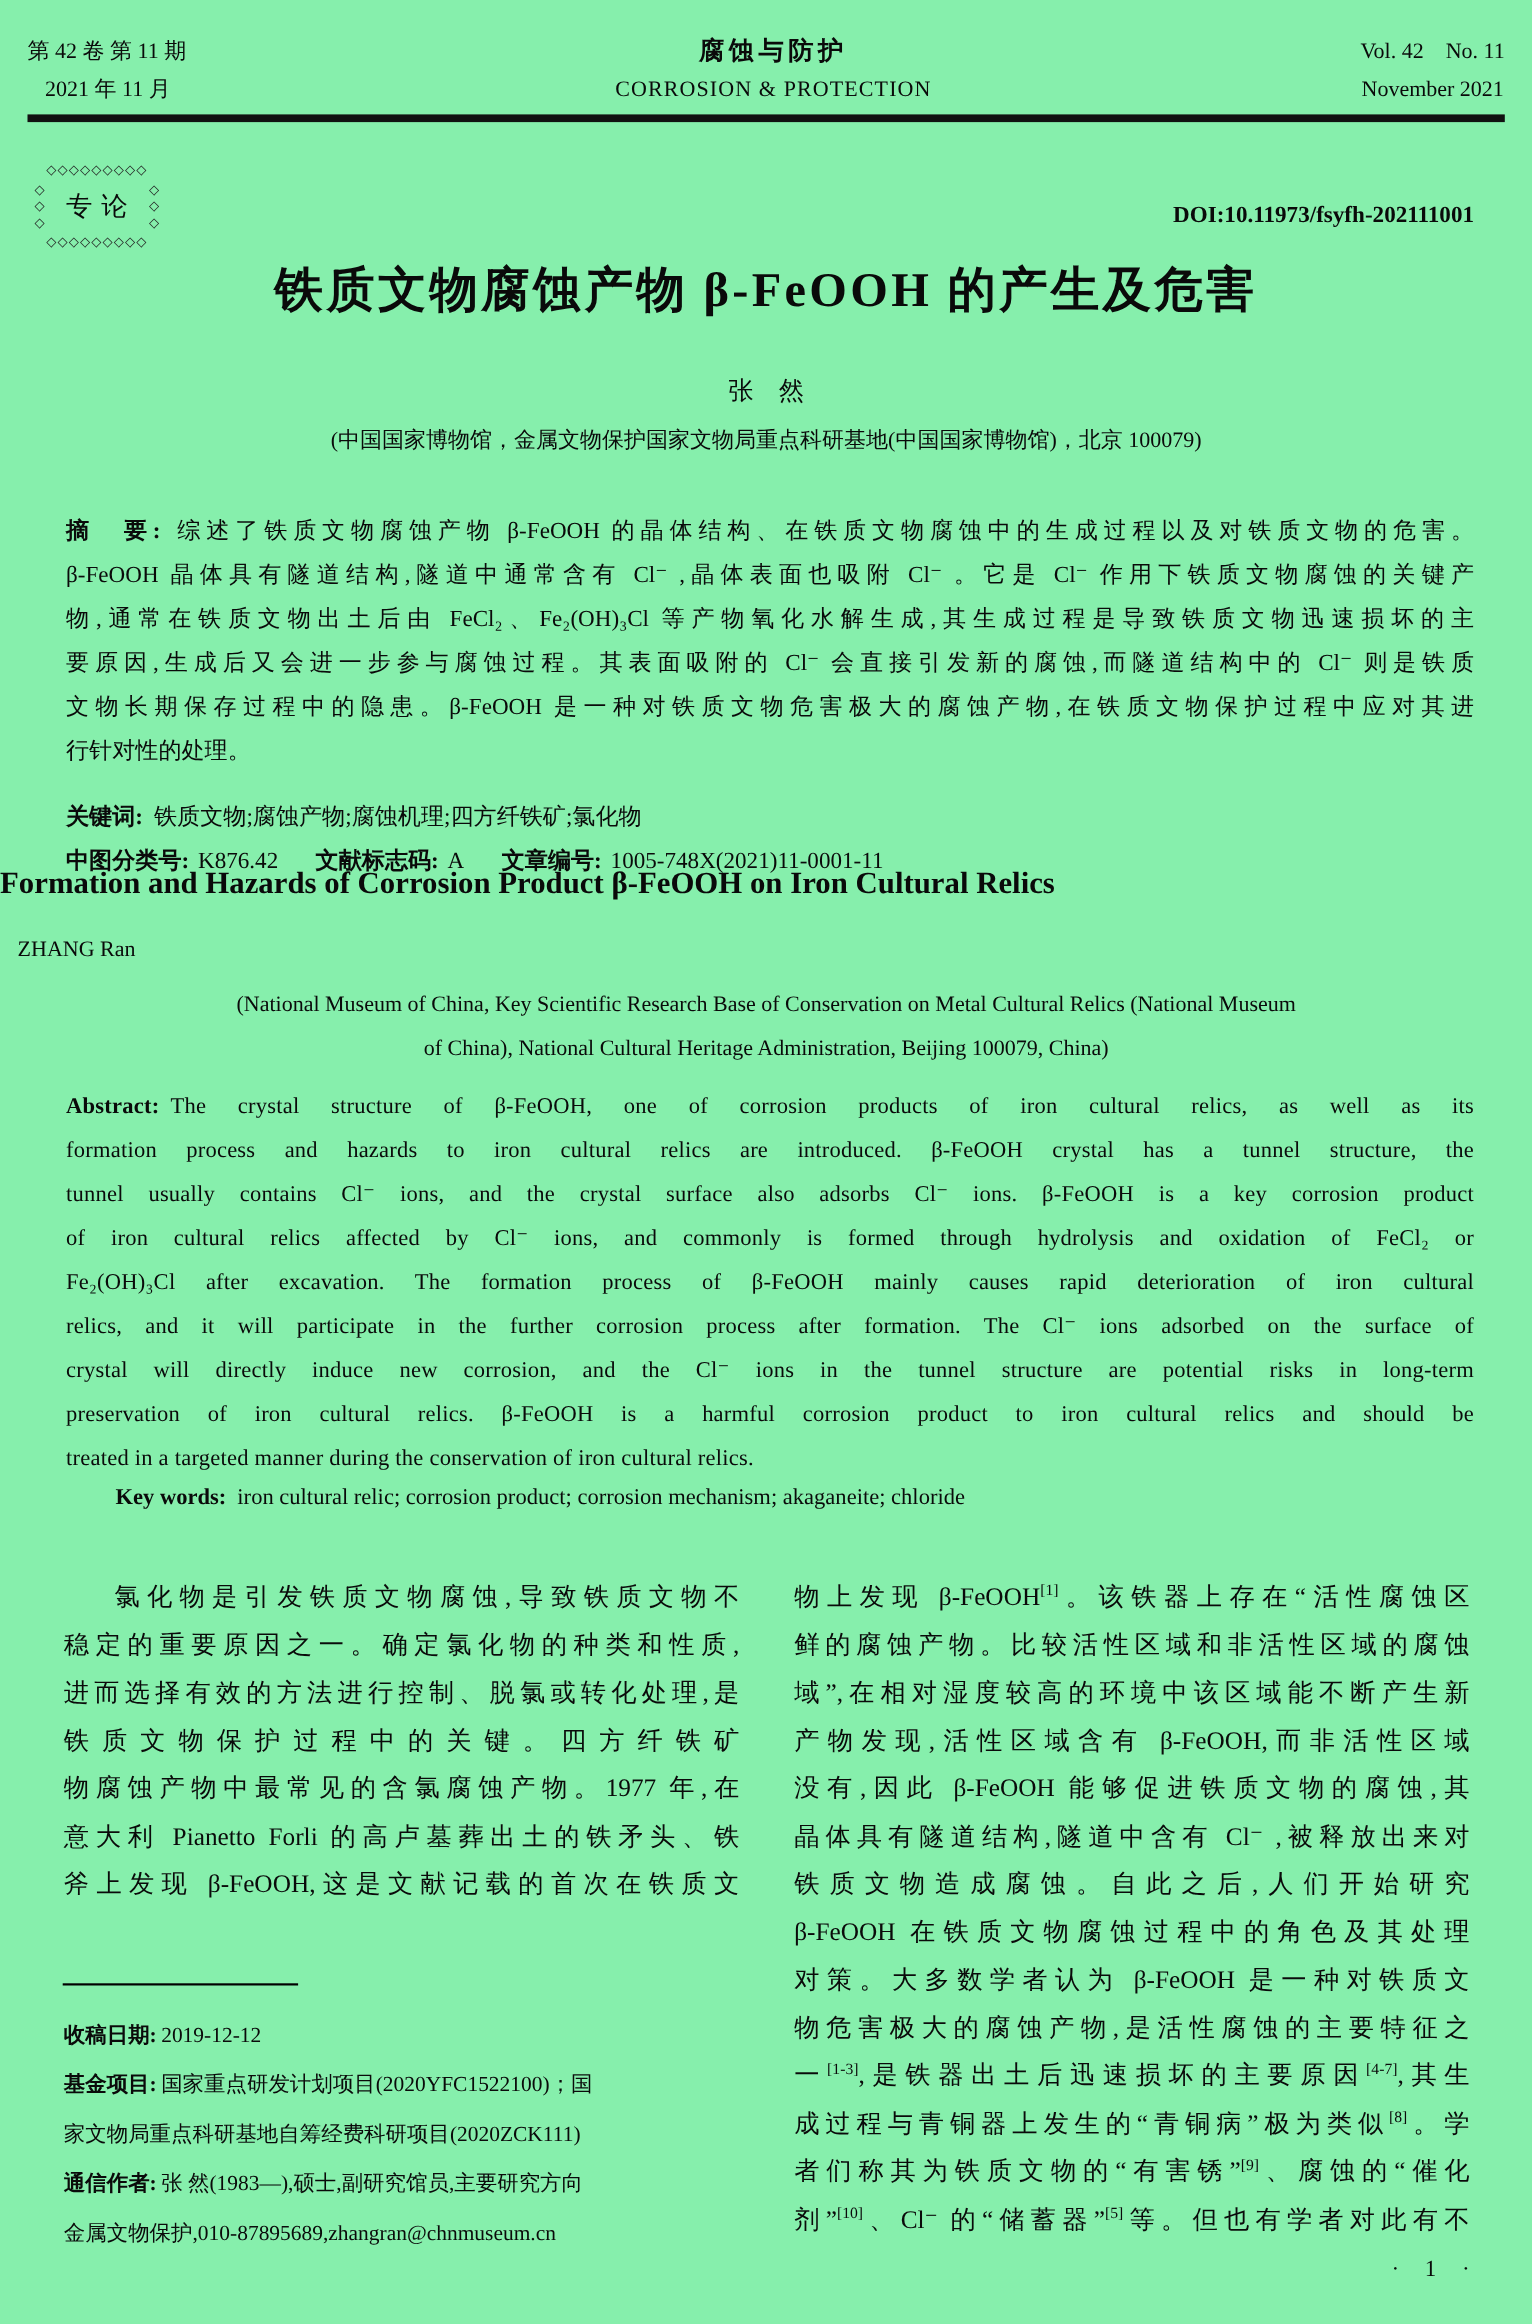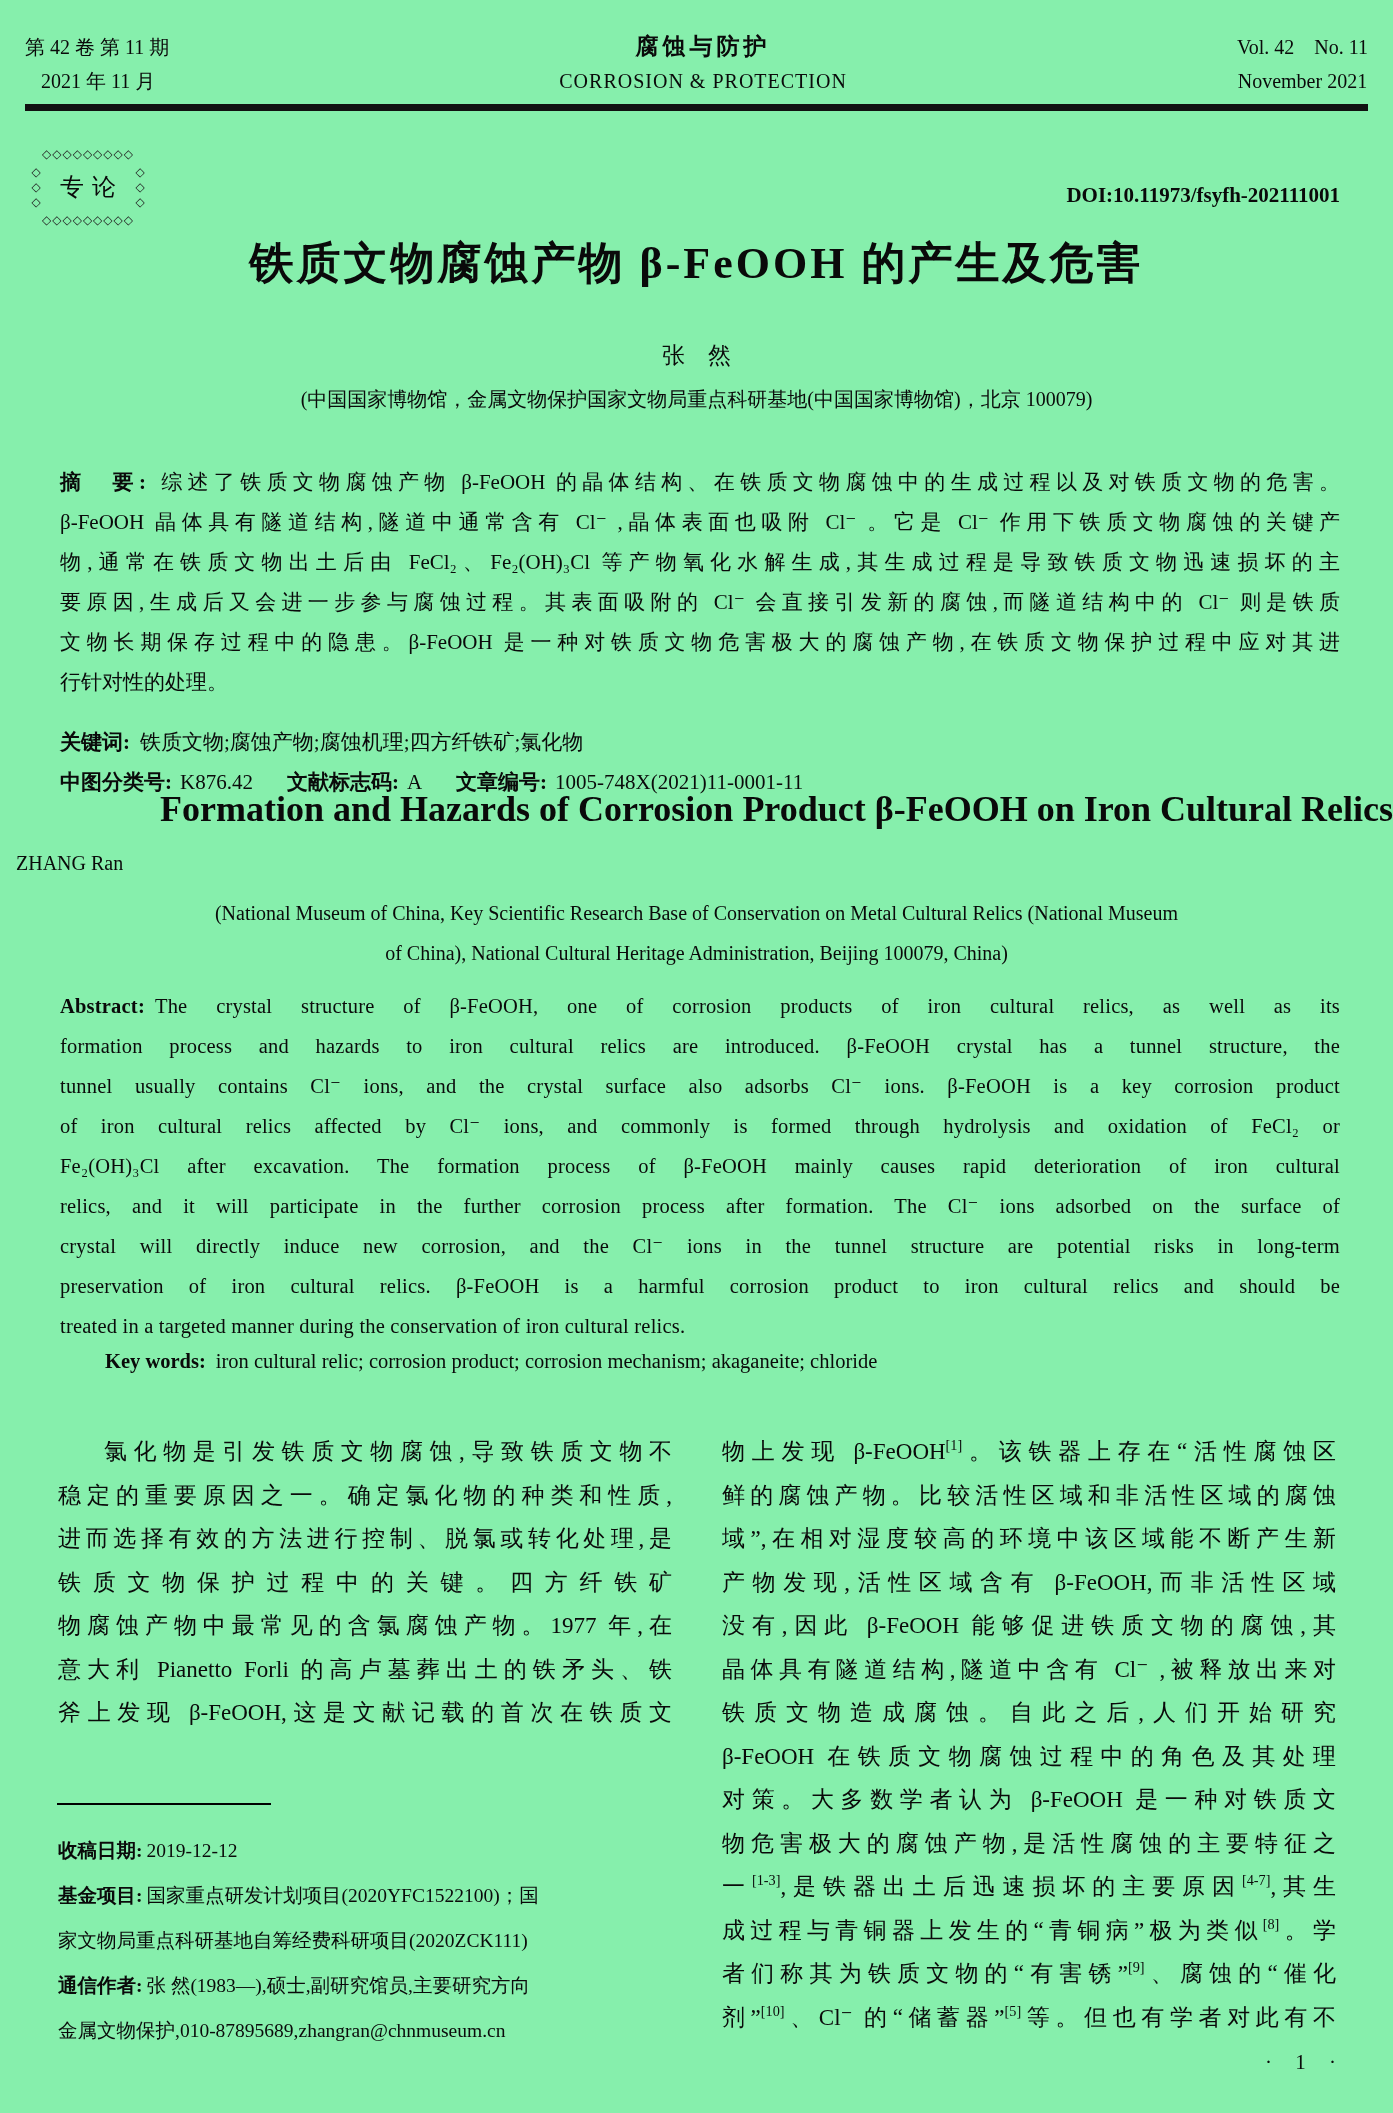--- a/index.html
+++ b/index.html
@@ -31,21 +31,21 @@
   .affil-cn{position:absolute;top:386px;left:0;width:100%;text-align:center;font-size:20px;}
   
   .abs-cn{position:absolute;top:462px;left:60px;width:1280px;font-size:21px;line-height:40px;}
   .al{text-align:justify;}
   .jlast{text-align:justify;text-align-last:justify;}
   .lbl{font-weight:bold;margin-right:10px;}
   .kw-cn{margin-top:20px;}
   .cls-row{display:flex;gap:34px;margin-top:0;}
   .cls-grp b{font-weight:bold;margin-right:8px;}
   
-  .title-en{position:absolute;top:788px;left:0;width:100%;text-align:right;font-size:36px;font-weight:bold;}
+  .title-en{position:absolute;top:788px;left:0;width:100%;text-align:left;font-size:28px;font-weight:bold;}
   .author-en{position:absolute;top:852px;left:0;width:100%;text-align:left;font-size:20px;padding-left:16px;}
   .affil-en{position:absolute;top:893px;left:0;width:100%;text-align:center;font-size:20px;line-height:40px;}
   .abs-en{position:absolute;top:986px;left:60px;width:1280px;font-size:20.5px;line-height:40px;letter-spacing:0.2px;}
   .kw-en{position:absolute;top:1350px;left:60px;width:1280px;font-size:20.5px;margin-left:45px;}
   
   .col{position:absolute;top:1430px;width:614px;font-size:23px;line-height:43.5px;}
   .col-left{left:58px;}
   .col-right{left:722px;}
   .bl{text-align:justify;text-align-last:justify;}
   .indent{text-indent:46px;}

